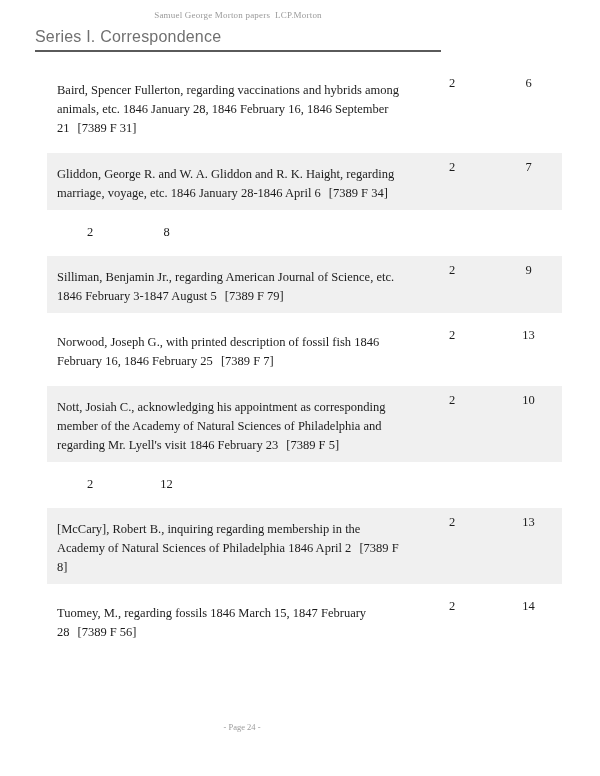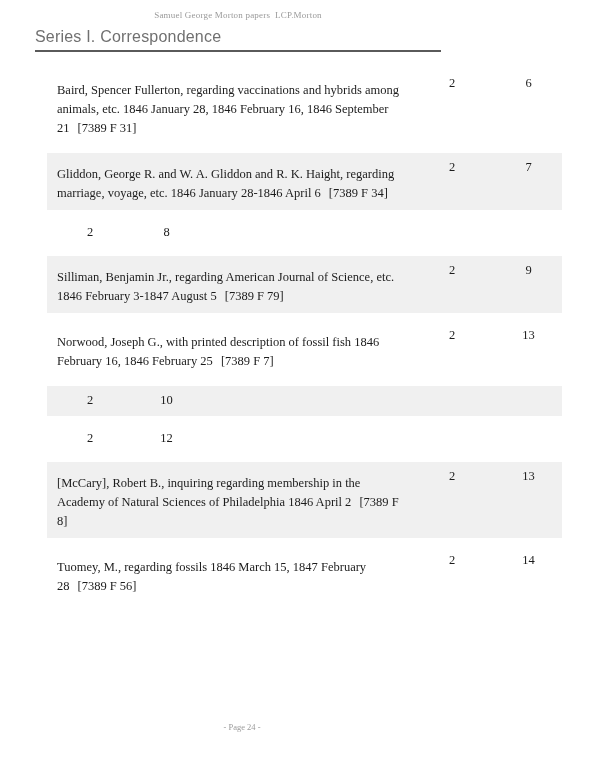--- a/index.html
+++ b/index.html
@@ -88,20 +88,21 @@
         <div class="entry-desc"><span>Silliman, Benjamin Jr., regarding </span><span class="italic">American Journal of Science</span><span>, etc. 1846 February 3-1847 August 5</span><span class="ref">[7389 F 79]</span></div>
         <div class="cell box">2</div>
         <div class="cell folder">9</div>
       </div>
       <div class="entry-row">
         <div class="entry-desc"><span>Norwood, Joseph G., with printed description of fossil fish 1846 February 16, 1846 February 25</span><span class="ref">[7389 F 7]</span></div>
         <div class="cell box">2</div>
         <div class="cell folder">13</div>
       </div>
       <div class="entry-row">
+        <div class="entry-desc"><span>Nott, Josiah C., acknowledging his appointment as corresponding member of the Academy of Natural Sciences of Philadelphia and regarding Mr. Lyell's visit 1846 February 23</span><span class="ref">[7389 F 5]</span></div>
         <div class="cell box">2</div>
         <div class="cell folder">10</div>
       </div>
       <div class="entry-row">
         <div class="cell box">2</div>
         <div class="cell folder">12</div>
       </div>
       <div class="entry-row">
         <div class="entry-desc"><span>[McCary], Robert B., inquiring regarding membership in the Academy of Natural Sciences of Philadelphia 1846 April 2</span><span class="ref">[7389 F 8]</span></div>
         <div class="cell box">2</div>

